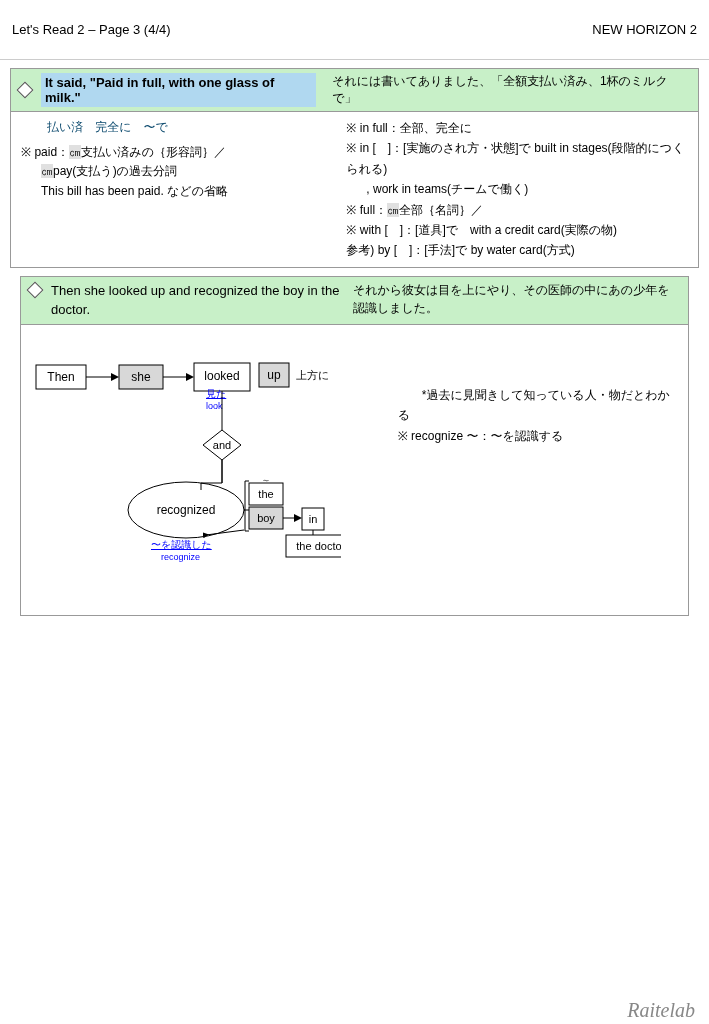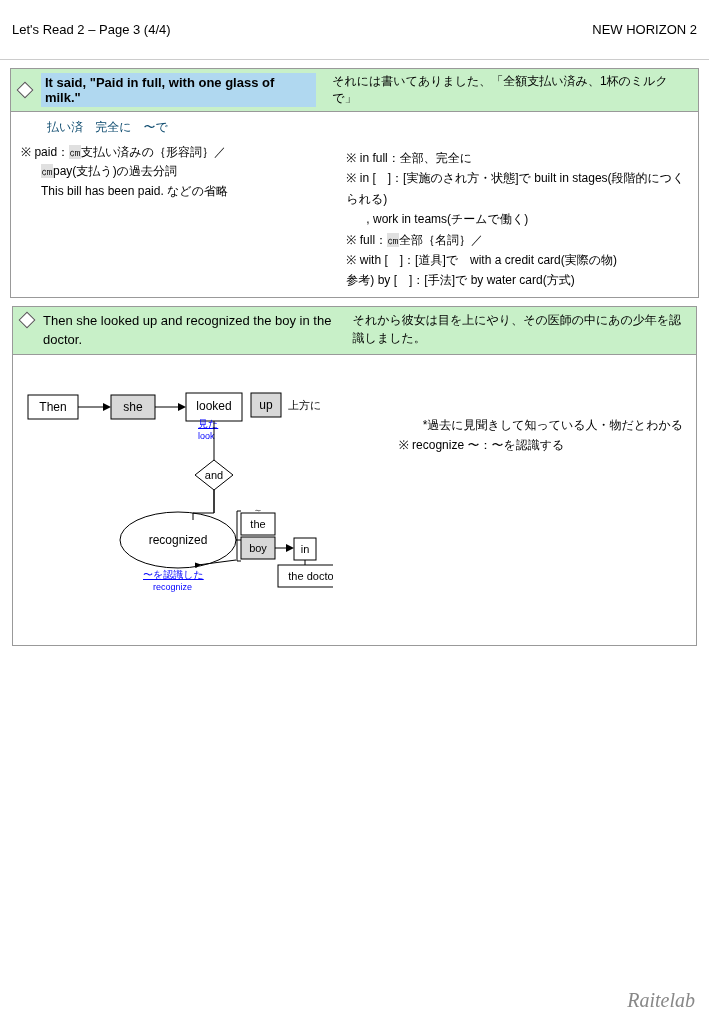--- a/index.html
+++ b/index.html
@@ -53,33 +53,32 @@
     }
     .section1-left {
       width: 48%;
       font-size: 12px;
       line-height: 1.6;
     }
     .section1-right {
       width: 52%;
       font-size: 12px;
       line-height: 1.7;
-      margin-top: 30px;
     }
     .sub-label {
       font-size: 12px;
       color: #0c4a6e;
       margin-left: 26px;
     }
     .indent { margin-left: 20px; }
 
     
     .section2 {
       border: 1px solid #999;
-      margin: 8px 12px;
+      margin: 8px 20px;
     }
     .section2-header {
       background: #c8f0c8;
       padding: 4px 8px;
       font-size: 13px;
       display: flex;
       align-items: flex-start;
       gap: 6px;
       border-bottom: 1px solid #999;
     }
@@ -112,21 +111,21 @@
     .diagram-right {
       width: 44%;
       font-size: 12px;
       line-height: 1.7;
       padding-top: 50px;
     }
 
     
     .footer {
       position: absolute;
-      bottom: 12px;
+      bottom: 2px;
       right: 14px;
       font-size: 20px;
       font-style: italic;
       color: #888;
       font-family: Georgia, serif;
     }
     .gray-bg { background: #e0e0e0; }
   </style>
 </head>
 <body>

